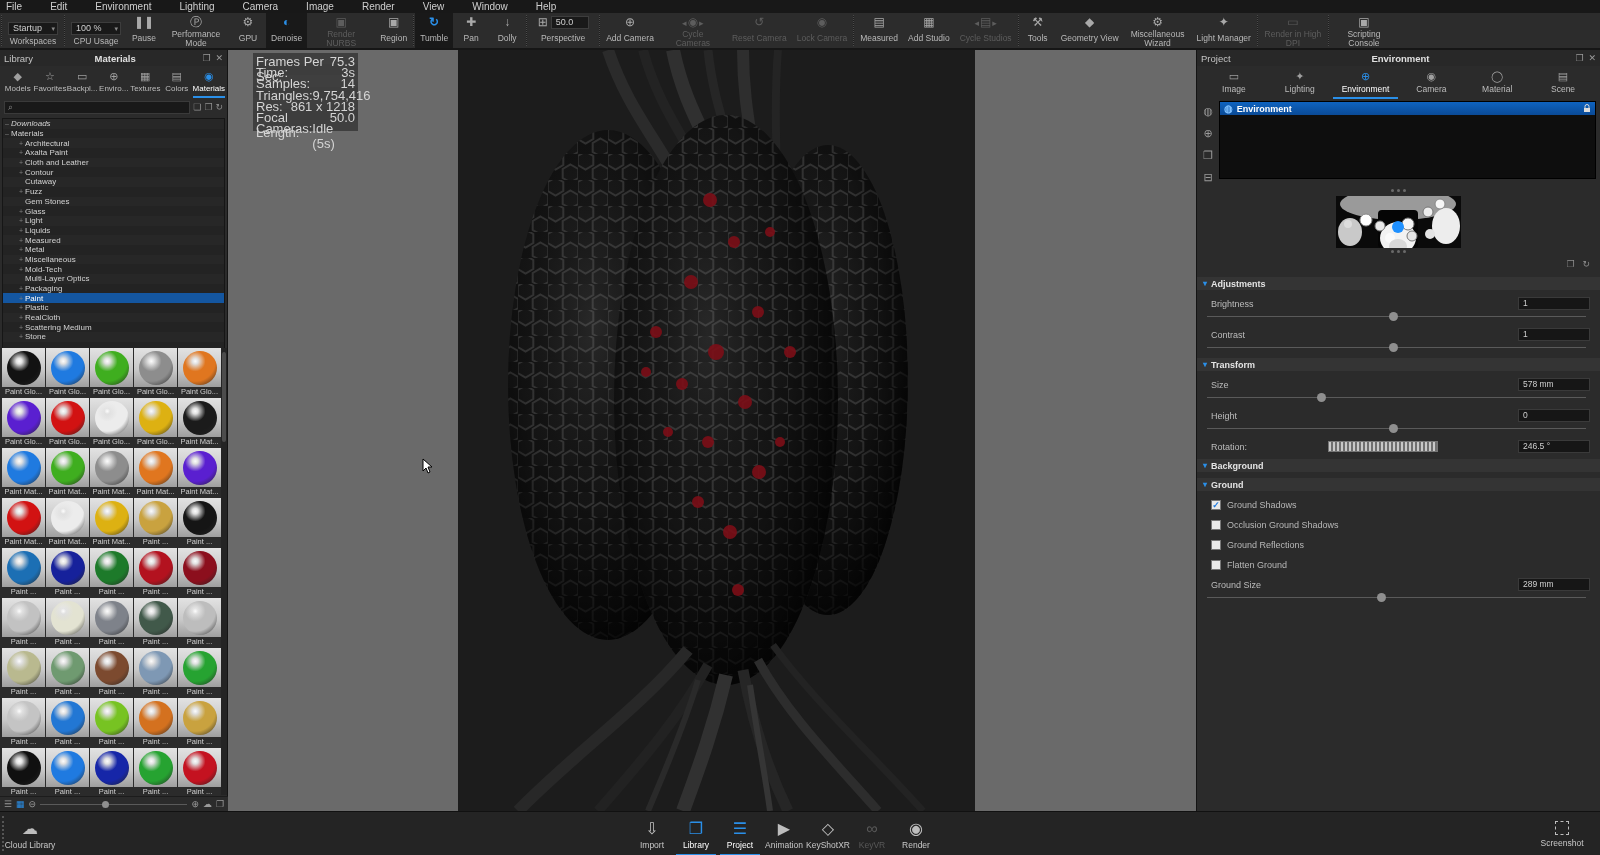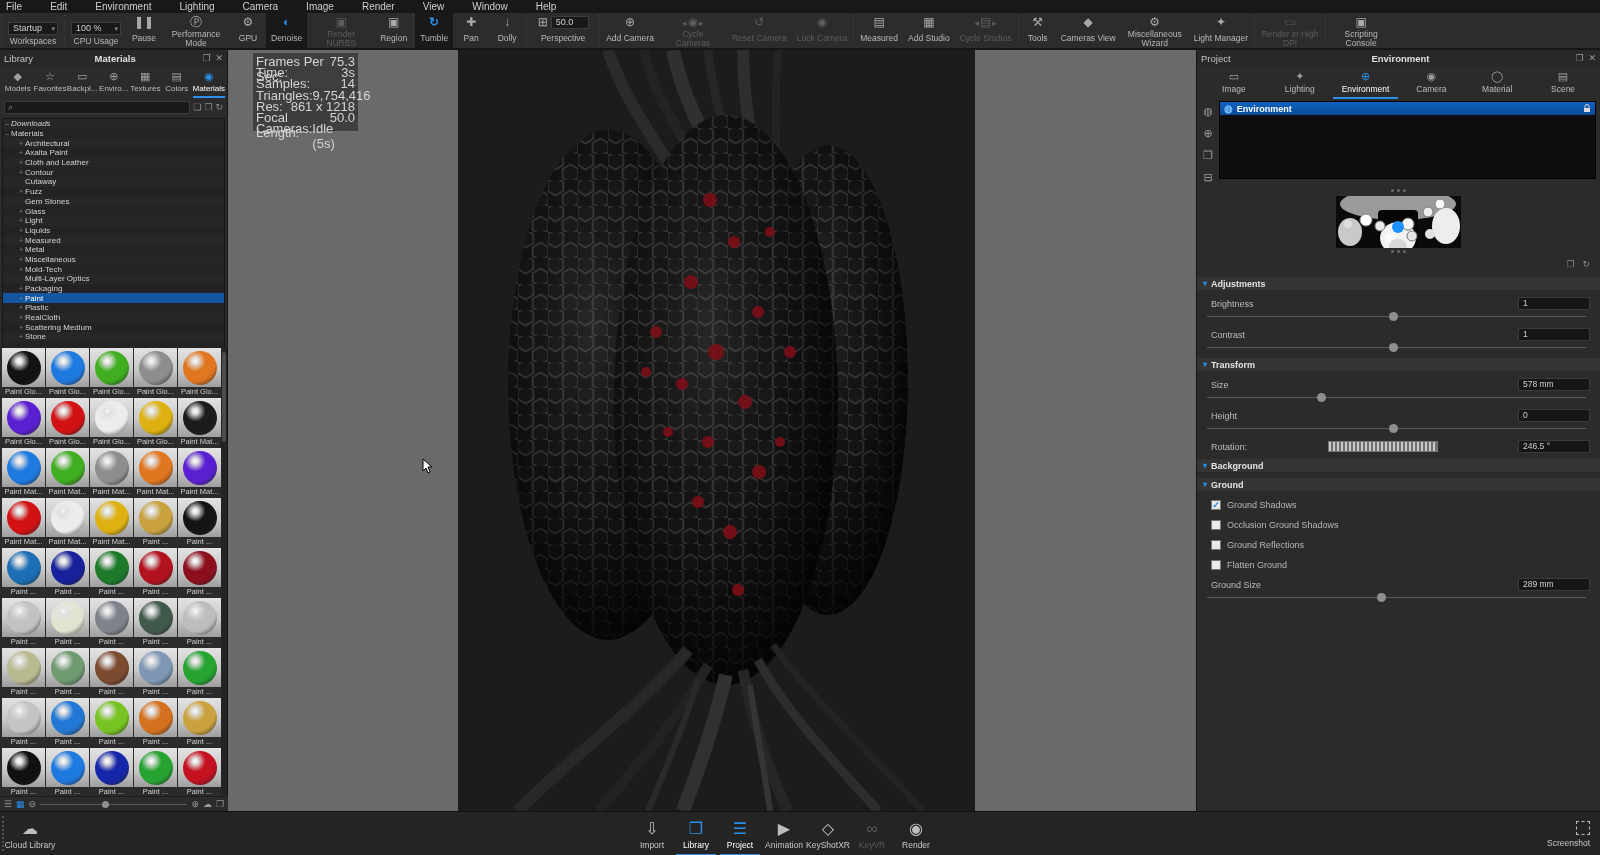--- a/index.html
+++ b/index.html
@@ -234,21 +234,21 @@
     <div class="ic"><span class="arrows">◂</span><span>▤</span><span class="arrows">▸</span></div>
     <div class="lb">Cycle Studios</div>
   </div>
   <div class="tb-sep"></div>
   <div class="tb-btn">
     <div class="ic">⚒</div>
     <div class="lb">Tools</div>
   </div>
   <div class="tb-btn">
     <div class="ic">◆</div>
-    <div class="lb">Cameras View</div>
+    <div class="lb">Geometry View</div>
   </div>
   <div class="tb-btn">
     <div class="ic">⚙</div>
     <div class="lb">Miscellaneous Wizard</div>
   </div>
   <div class="tb-btn">
     <div class="ic">✦</div>
     <div class="lb">Light Manager</div>
   </div>
   <div class="tb-sep"></div>
@@ -1111,17 +1111,17 @@
       <div class="bb-item disabled">
         <span class="bic">∞</span>
         <span>KeyVR</span>
       </div>
 
       <div class="bb-item">
         <span class="bic">◉</span>
         <span>Render</span>
       </div>
     </div>
-  <div id="bb-right" class="bb-item" style="width:56px;align-items:flex-end;">
+  <div id="bb-right" class="bb-item" style="width:56px;">
     <span class="shot-ic"></span>
     <span>Screenshot</span>
   </div>
 </div>
 
 </body></html>

